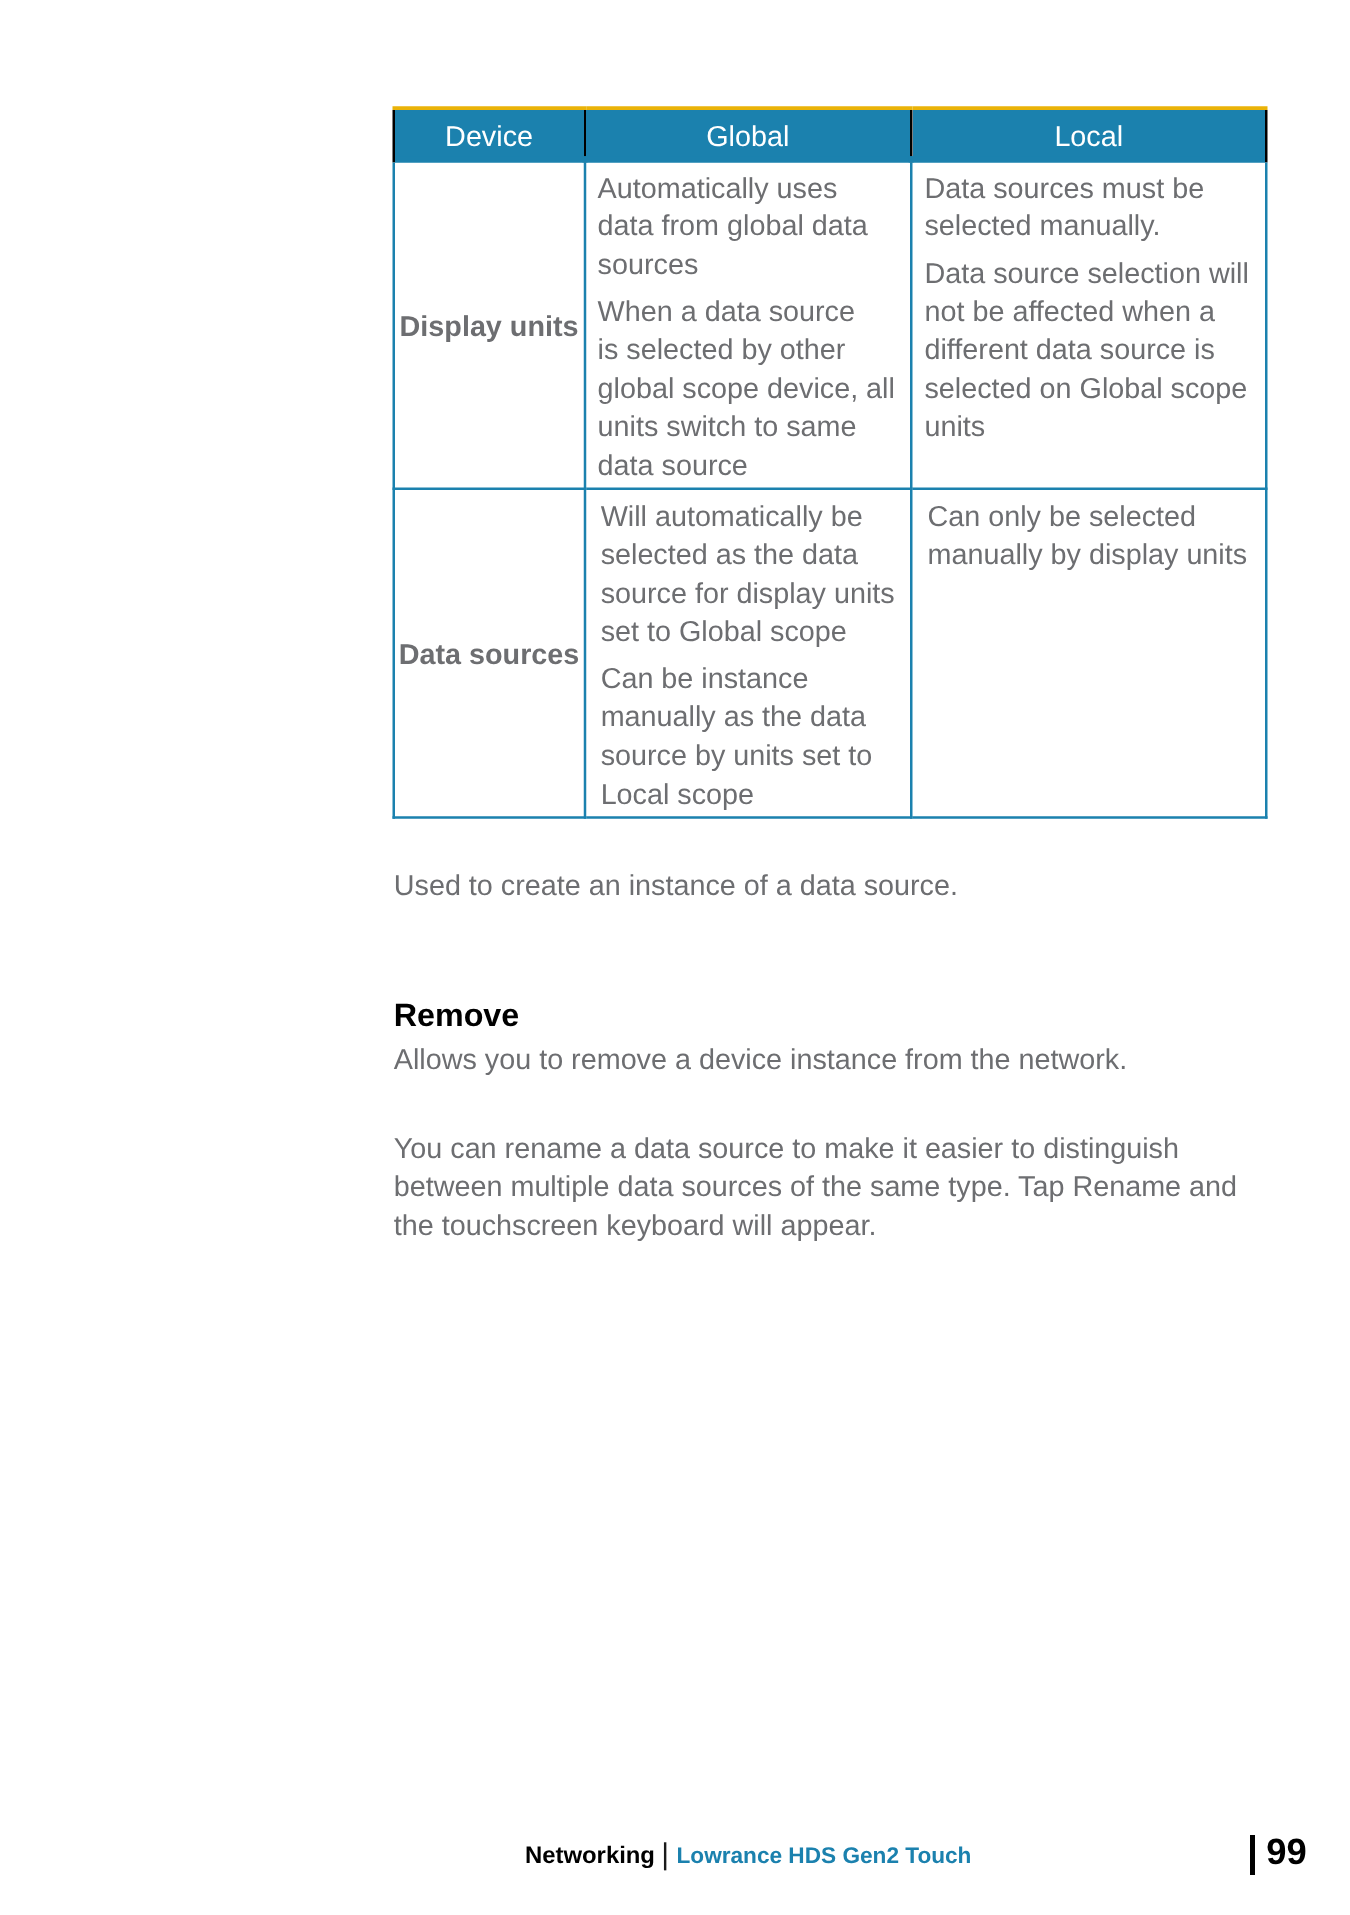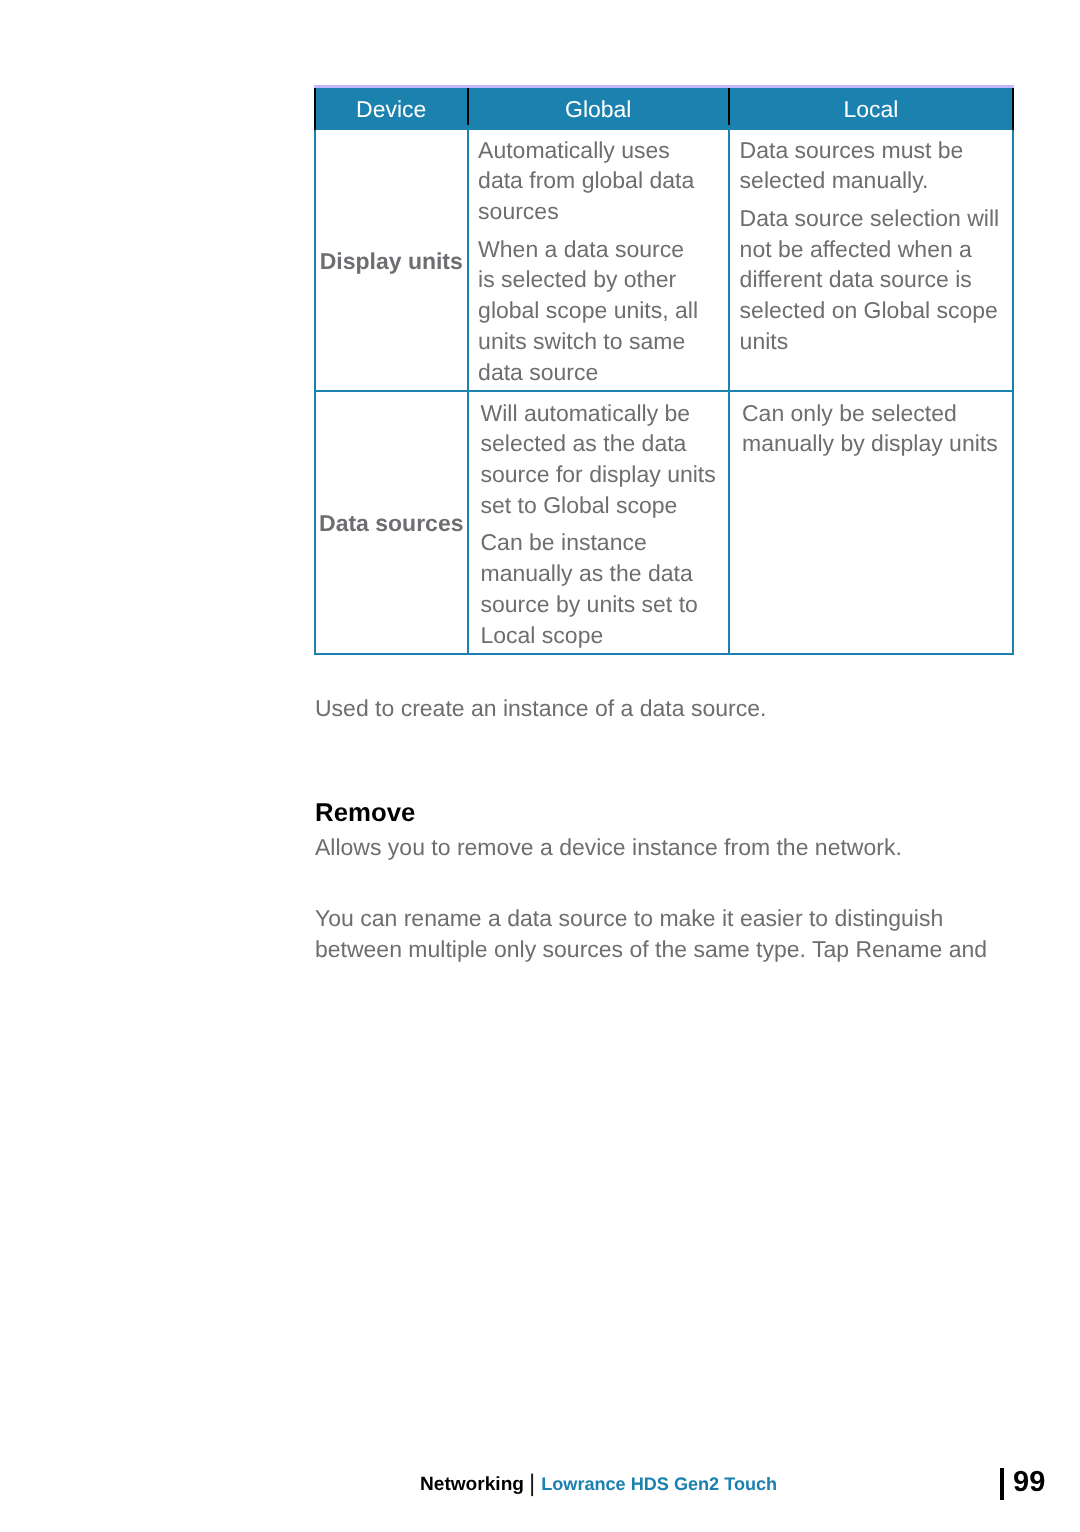--- a/index.html
+++ b/index.html
@@ -12,21 +12,21 @@
   .page{position:relative;width:1080px;height:1532px;overflow:hidden;background:var(--page-bg);}
 
   
   .tbl{position:absolute;left:314px;top:85px;width:698px;
        border-collapse:collapse;table-layout:fixed;}
   .tbl col.c1{width:152.5px;}
   .tbl col.c2{width:261.5px;}
   .tbl col.c3{width:284px;}
   .tbl th{background:var(--accent);color:#fff;font-weight:400;font-size:23px;
           line-height:30.8px;padding:0;text-align:center;
-          border:2.5px solid #000;border-top:3px solid #c4b5fd;border-bottom:none;
+          border:2.5px solid #000;border-top:3px solid #eab308;border-bottom:none;
           vertical-align:middle;padding-top:4px;position:relative;}
   .tbl th::after{content:"";position:absolute;left:-3px;right:-3px;bottom:-2px;
                  height:4.5px;background:var(--accent);}
   .tbl th:first-child::after{left:0;}
   .tbl th:last-child::after{right:0;}
   .tbl tr.hdr{height:42px;}
   .tbl tr.r1{height:262px;}
   .tbl tr.r2{height:263.5px;}
   .tbl td{border:2px solid var(--accent);vertical-align:top;padding:0;}
   td.dev{vertical-align:middle;text-align:center;}
@@ -81,21 +81,21 @@
 <td>
             <div class="celltext cellpad">
 <div class="para">
                 <div class="ln">Automatically uses</div>
                 <div class="ln">data from global data</div>
                 <div class="ln">sources</div>
               </div>
               <div class="para last">
                 <div class="ln">When a data source</div>
                 <div class="ln">is selected by other</div>
-                <div class="ln">global scope units, all</div>
+                <div class="ln">global scope device, all</div>
                 <div class="ln">units switch to same</div>
                 <div class="ln">data source</div>
               </div>
 </div>
           </td>
 <td>
             <div class="celltext cellpad">
 <div class="para">
                 <div class="ln">Data sources must be</div>
                 <div class="ln">selected manually.</div>
@@ -143,19 +143,20 @@
     </table>
 <div class="sec" style="top:693.1px">
 <p class="p">Used to create an instance of a data source.</p>
 </div>
 <div class="sec" style="top:798.1px">
 <h3>Remove</h3>
 <p class="p">Allows you to remove a device instance from the network.</p>
 </div>
 <div class="sec" style="top:903.1px">
 <p class="p">You can rename a data source to make it easier to distinguish</p>
-<p class="p">between multiple only sources of the same type. Tap Rename and</p>
+<p class="p">between multiple data sources of the same type. Tap Rename and</p>
+<p class="p">the touchscreen keyboard will appear.</p>
 </div>
 <div class="footer">
 <div class="f-left"><span>Networking</span><span class="sep">|</span><span class="blue">Lowrance HDS Gen2 Touch</span></div>
 <div class="f-right"><span class="pbar"></span><span>99</span></div>
 </div>
 </div>
 
 </body></html>

